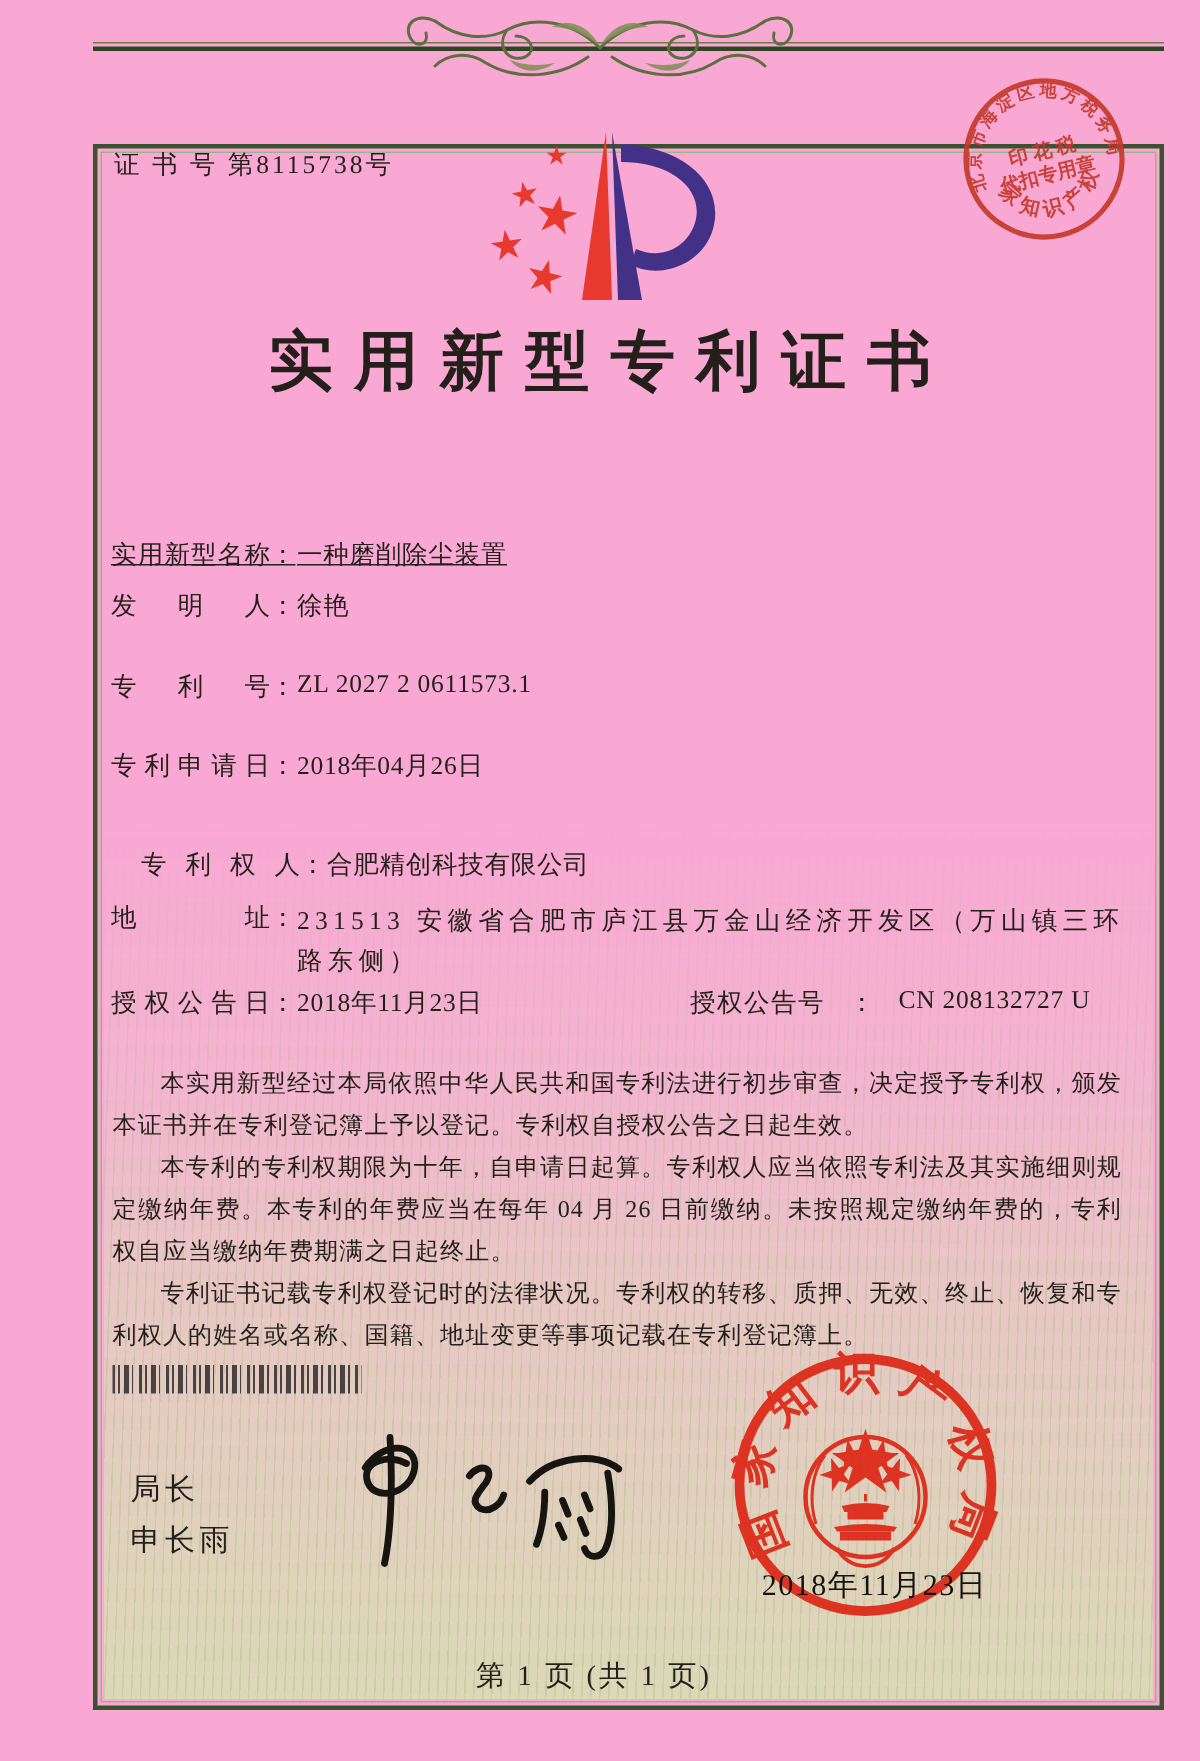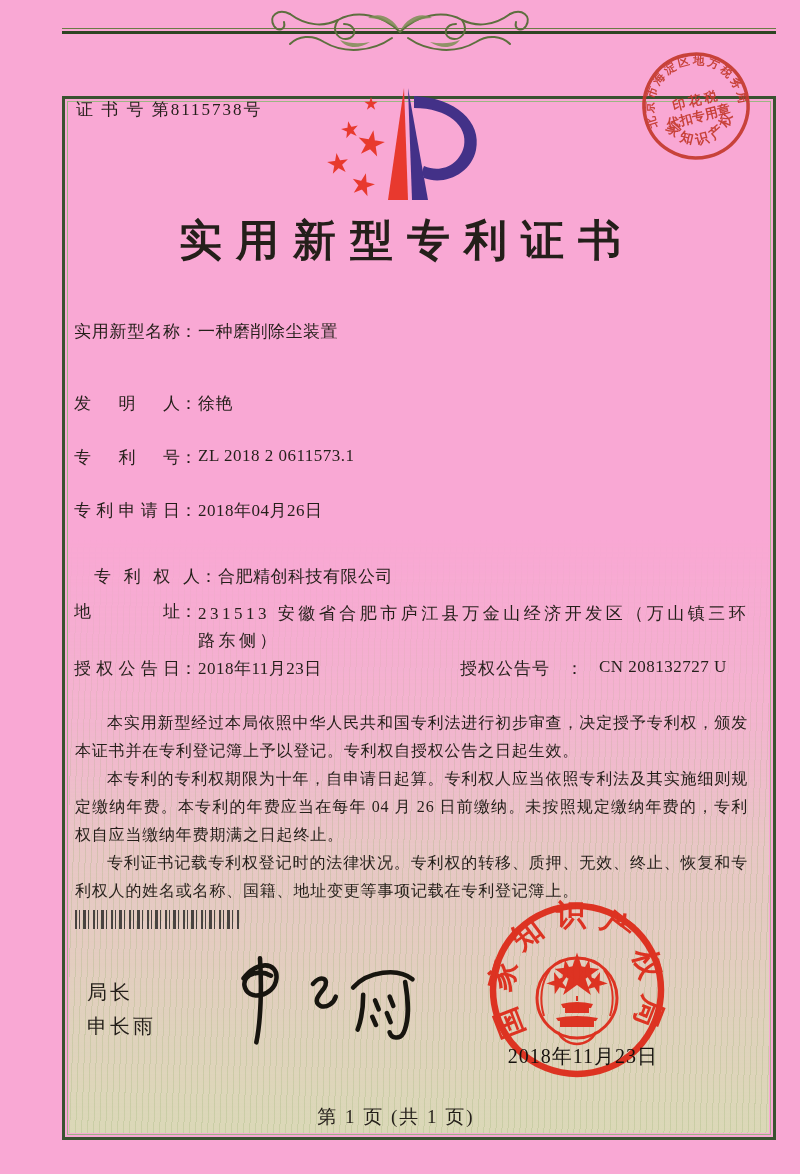--- a/index.html
+++ b/index.html
@@ -29,21 +29,21 @@
   .logo{position:absolute;left:316px;top:82px;}
   .tax-seal{position:absolute;left:636px;top:46px;transform:rotate(-14deg);opacity:.92;}
   .title{position:absolute;left:0;top:212px;width:800px;margin:0;text-align:center;
          font-size:43px;font-weight:bold;letter-spacing:14px;text-indent:14px;}
   
   .row{position:absolute;left:74px;font-size:17px;display:flex;align-items:flex-start;}
   .row .lab{display:inline-block;width:106px;text-align:justify;text-align-last:justify;
             -moz-text-align-last:justify;white-space:nowrap;}
   .row .colon{display:inline-block;width:18px;}
   .row .val{letter-spacing:.5px;}
-  .row-name{top:320px;}  .row-inventor{top:392px;}  .row-patno{top:446px;}
+  .row-name{top:358px;text-decoration:underline;}  .row-inventor{top:392px;}  .row-patno{top:446px;}
   .row-appdate{top:499px;}  .row-owner{top:565px;margin-left:20px;}
   .row-addr{top:600px;}  .row-addr .val{width:566px;letter-spacing:3.5px;line-height:27px;}
   .row-grantdate{top:657px;width:700px;}
   .grant-no{position:absolute;left:460px;top:657px;font-size:17px;display:flex;gap:16px;}
   .grant-no .lab{letter-spacing:1px;}
   .grant-no .val{letter-spacing:.5px;text-align:right;}
   
   .paras{position:absolute;left:75px;top:692px;width:673px;margin-top:17px;}
   .paras p{margin:0;font-size:16px;line-height:28px;letter-spacing:.8px;
            text-align:justify;text-indent:2em;}
@@ -145,21 +145,21 @@
       <span class="val">一种磨削除尘装置</span>
   </div>
   <div class="row row-inventor">
     <span class="lab">发明人</span>
       <span class="colon">：</span>
       <span class="val">徐艳</span>
   </div>
   <div class="row row-patno">
     <span class="lab">专利号</span>
       <span class="colon">：</span>
-      <span class="val">ZL 2018 2 0611573.1</span>
+      <span class="val">ZL 2027 2 0611573.1</span>
   </div>
   <div class="row row-appdate">
     <span class="lab">专利申请日</span>
       <span class="colon">：</span>
       <span class="val">2018年04月26日</span>
   </div>
   <div class="row row-owner">
     <span class="lab">专利权人</span>
       <span class="colon">：</span>
       <span class="val">合肥精创科技有限公司</span>

